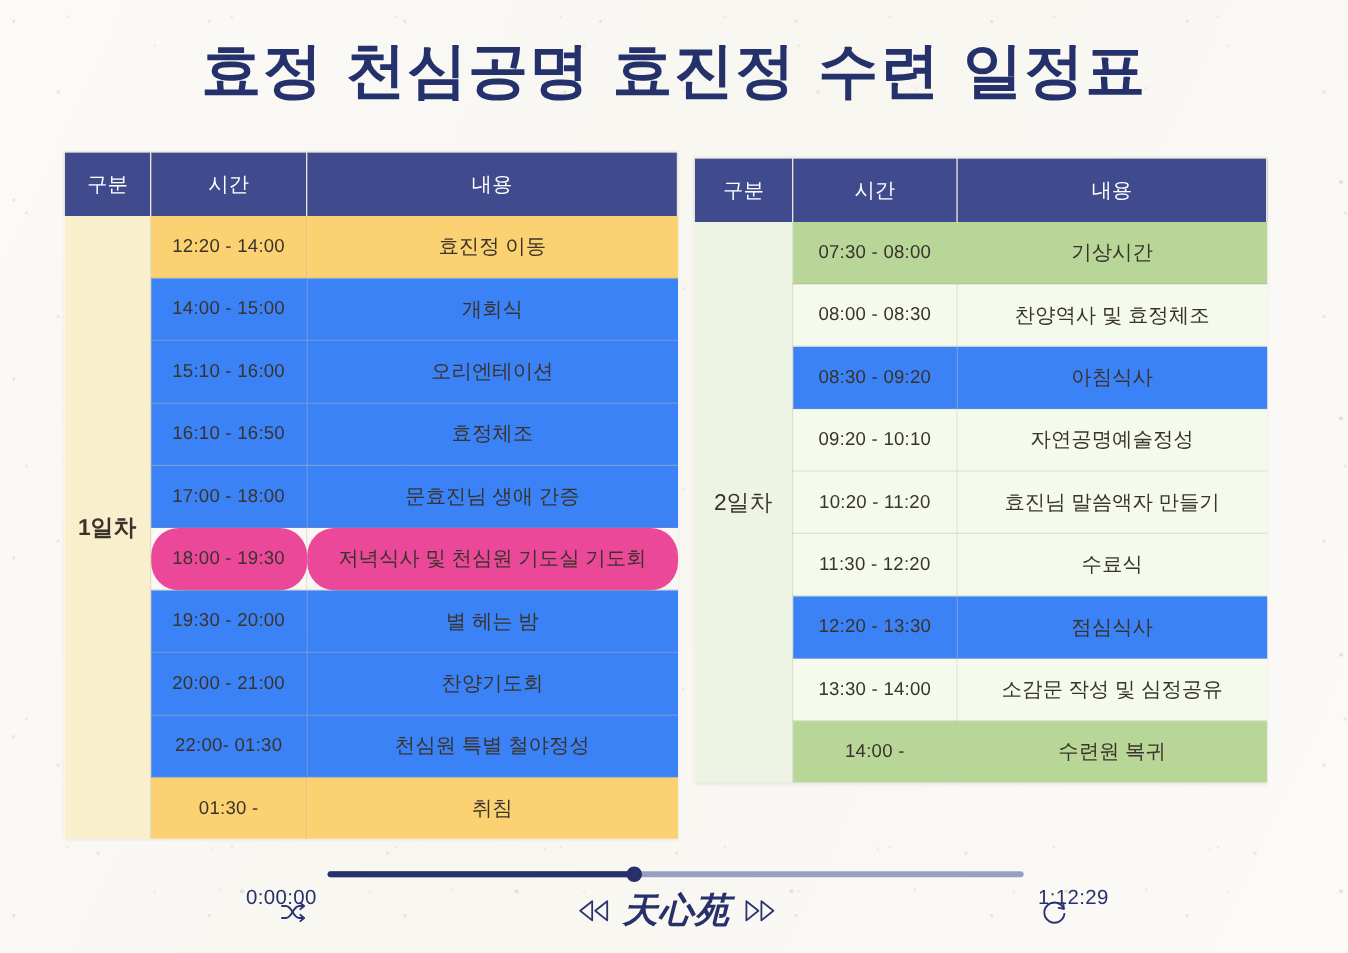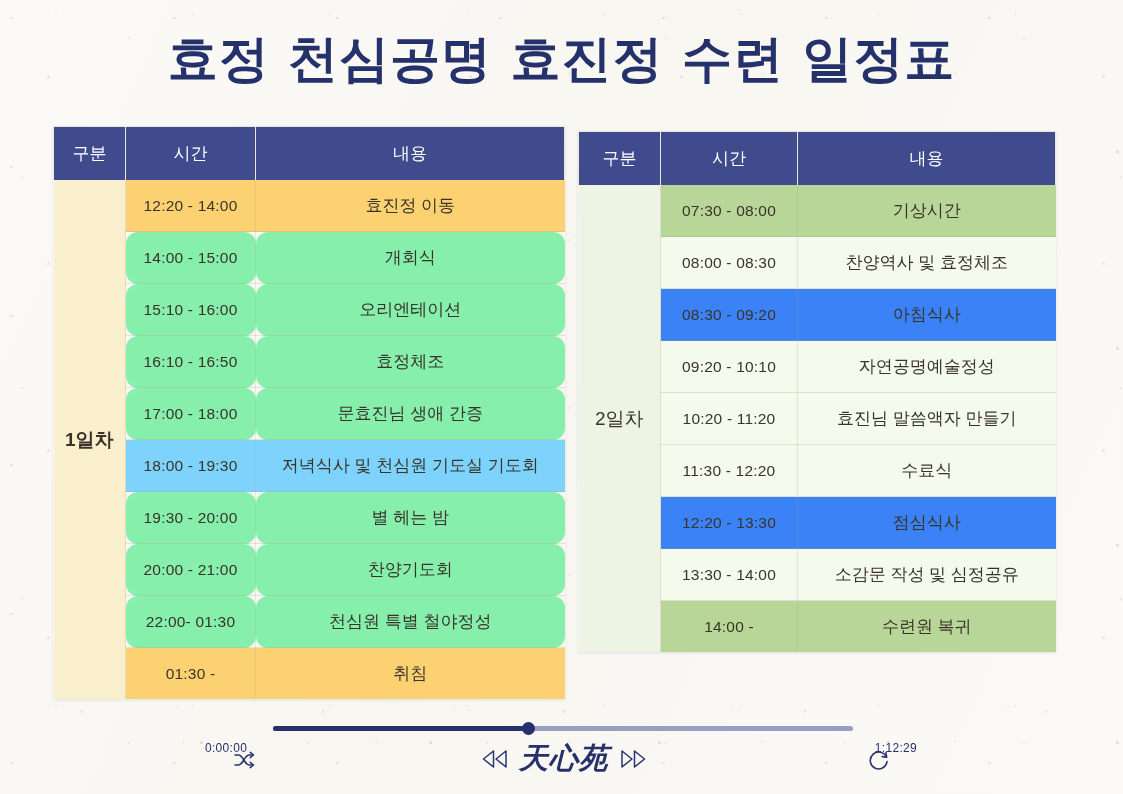--- a/index.html
+++ b/index.html
@@ -106,23 +106,23 @@
   .daycell {
     font-size: 19px;
     color: #3a332b;
     border-right: 1px solid rgba(170,160,140,.25) !important;
     border-bottom: none !important;
   }
   #table-day1 .daycell { background: #faefcd; font-weight: bold; }
   #table-day2 .daycell { background: #edf4e3; }
 
   
-  .r-cream  { background: #86efac; border-radius: 12px; }
+  .r-cream  { background: #3b82f6; }
   .r-yellow { background: #fbd171; }
-  .r-pink   { background: #7dd3fc; }
+  .r-pink   { background: #ec4899; border-radius: 23px; }
   
   .r-mint   { background: #f4faec; }
   .r-green  { background: #b7d697; }
   .r-salmon { background: #3b82f6; }
 
   .time-cell { font-size: 15.5px; letter-spacing: .2px; }
   .desc-cell { font-size: 17px; }
 
   
   .player {
@@ -136,21 +136,21 @@
     position: absolute;
     top: 12px;
     left: 205px;
     width: 712px;
     height: 20px;
     display: flex;
     align-items: center;
     gap: 12px;
   }
   .time-elapsed, .time-total {
-    font-size: 12px;
+    font-size: 17px;
     color: #26306a;
     font-family: "Liberation Sans", sans-serif;
     letter-spacing: .3px;
     white-space: nowrap;
     margin-top: 39px;
   }
   .time-elapsed { width: 56px; text-align: left; }
   .time-total   { width: 52px; text-align: right; }
 
   .track {

